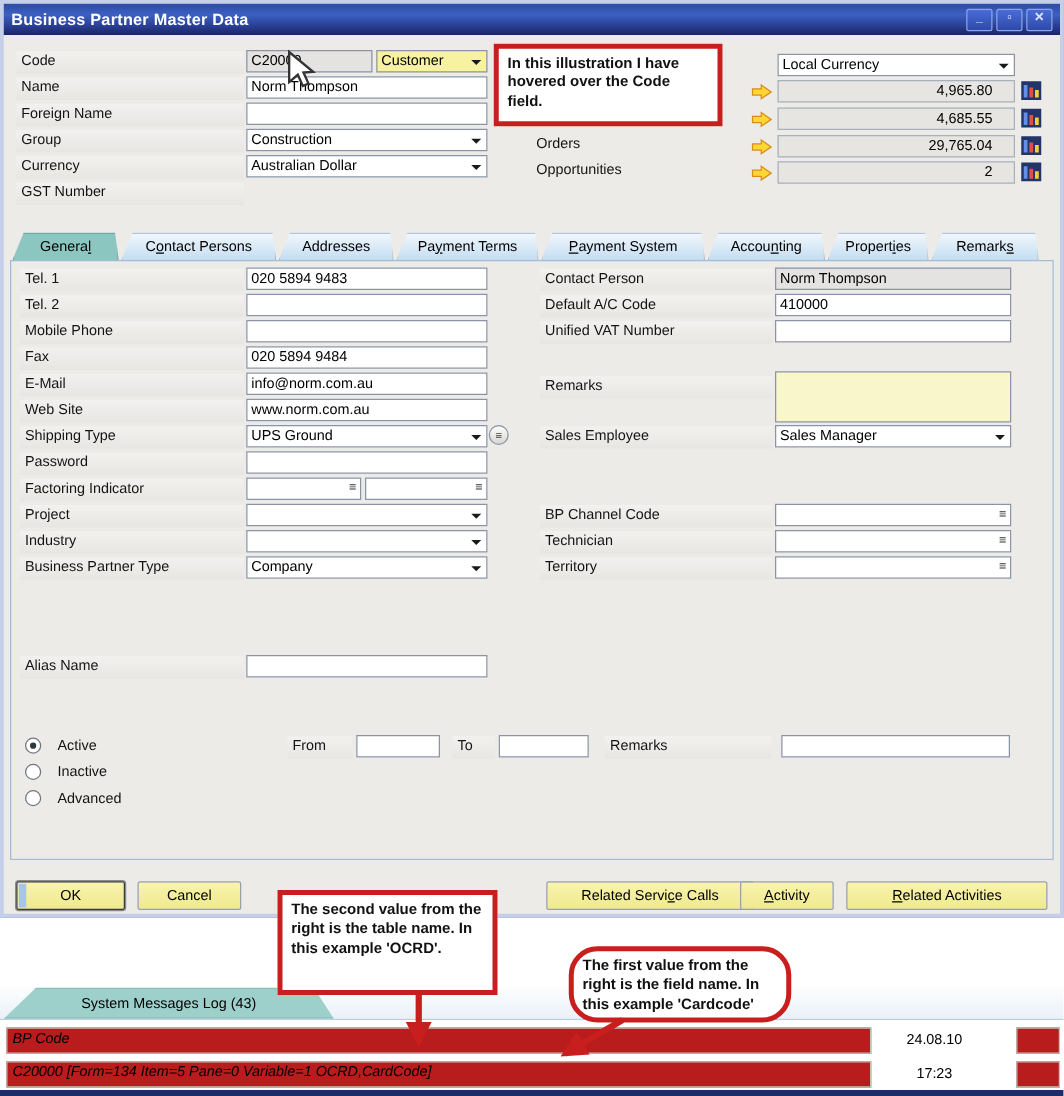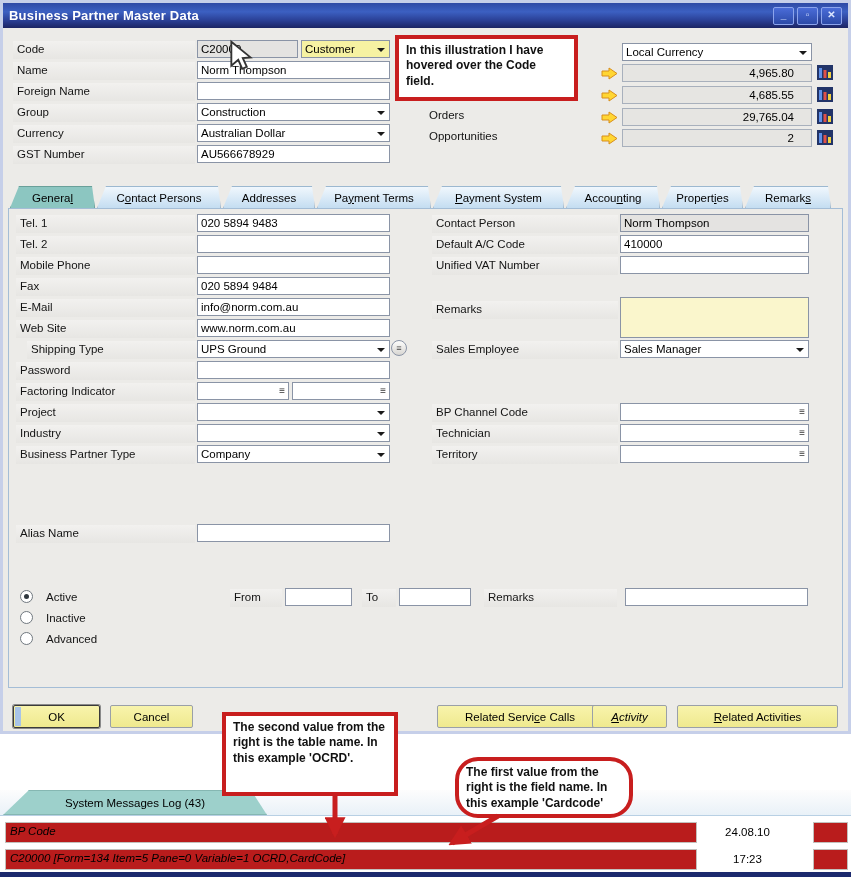--- a/index.html
+++ b/index.html
@@ -92,21 +92,20 @@
     <div class="lbl" style="left:13px;top:83px;width:182px;">Foreign Name</div>
     <div class="fld" style="left:197px;top:82px;width:193px;"><span></span></div>
 
     <div class="lbl" style="left:13px;top:104px;width:182px;">Group</div>
     <div class="fld" style="left:197px;top:103px;width:193px;"><span>Construction</span><span class="dda"></span></div>
 
     <div class="lbl" style="left:13px;top:125px;width:182px;">Currency</div>
     <div class="fld" style="left:197px;top:124px;width:193px;"><span>Australian Dollar</span><span class="dda"></span></div>
 
     <div class="lbl" style="left:13px;top:146px;width:182px;">GST Number</div>
-    <div class="fld" style="left:197px;top:145px;width:193px;"><span>AU566678929</span></div>
 
     <svg style="position:absolute;left:226px;top:39px;width:32px;height:32px;z-index:30;" viewBox="0 0 24 24">
       <path d="M4,2 L4,20 L9.2,15.6 L12.2,22.4 L15.6,20.9 L12.6,14.3 L18.4,13.8 Z" fill="#fff" stroke="#333" stroke-width="1.4"></path>
     </svg>
 
     <div class="note" style="left:395px;top:35px;width:183px;height:66px;">In this illustration I have hovered over the Code field.</div>
 
     <div class="lbl plain" style="left:425px;top:107px;">Orders</div>
     <div class="lbl plain" style="left:425px;top:128px;">Opportunities</div>
 
@@ -196,21 +195,21 @@
 
     <div class="lbl" style="left:16px;top:278px;width:179px;">Fax</div>
     <div class="fld" style="left:197px;top:277px;width:193px;"><span>020 5894 9484</span></div>
 
     <div class="lbl" style="left:16px;top:299px;width:179px;">E-Mail</div>
     <div class="fld" style="left:197px;top:298px;width:193px;"><span>info@norm.com.au</span></div>
 
     <div class="lbl" style="left:16px;top:320px;width:179px;">Web Site</div>
     <div class="fld" style="left:197px;top:319px;width:193px;"><span>www.norm.com.au</span></div>
 
-    <div class="lbl" style="left:16px;top:341px;width:179px;margin-left:11px;">Shipping Type</div>
+    <div class="lbl" style="left:16px;top:341px;width:179px;">Shipping Type</div>
     <div class="fld" style="left:197px;top:340px;width:193px;"><span>UPS Ground</span><span class="dda"></span></div>
     <div class="circle-btn" style="left:391px;top:340px;">≡</div>
 
     <div class="lbl" style="left:16px;top:362px;width:179px;">Password</div>
     <div class="fld" style="left:197px;top:361px;width:193px;"><span></span></div>
 
     <div class="lbl" style="left:16px;top:383px;width:179px;">Factoring Indicator</div>
     <div class="fld" style="left:197px;top:382px;width:92px;">
         <span class="cfl">≡</span>
       </div>
@@ -271,21 +270,21 @@
     <div class="btn focus" style="left:13px;top:697px;width:87px;">
         <span class="strip"></span>
         <span>OK</span>
       </div>
     <div class="btn" style="left:110px;top:697px;width:83px;">
         <span>Cancel</span>
       </div>
     <div class="btn" style="left:437px;top:697px;width:166px;">
         <span><span>Related Servi</span><span class="u">c</span><span>e Calls</span></span>
       </div>
-    <div class="btn" style="left:592px;top:697px;width:75px;font-style:italic;">
+    <div class="btn" style="left:592px;top:697px;width:75px;">
         <span><span></span><span class="u">A</span><span>ctivity</span></span>
       </div>
     <div class="btn" style="left:677px;top:697px;width:161px;">
         <span><span></span><span class="u">R</span><span>elated Activities</span></span>
       </div>
   </div>
 
   <div class="note" style="left:222px;top:712px;width:176px;height:84px;z-index:20;">The second value from the right is the table name. In this example 'OCRD'.</div>
   <div class="note" style="left:455px;top:757px;width:178px;height:61px;z-index:20;border-radius:23px;">The first value from the right is the field name. In this example 'Cardcode'</div>
 

